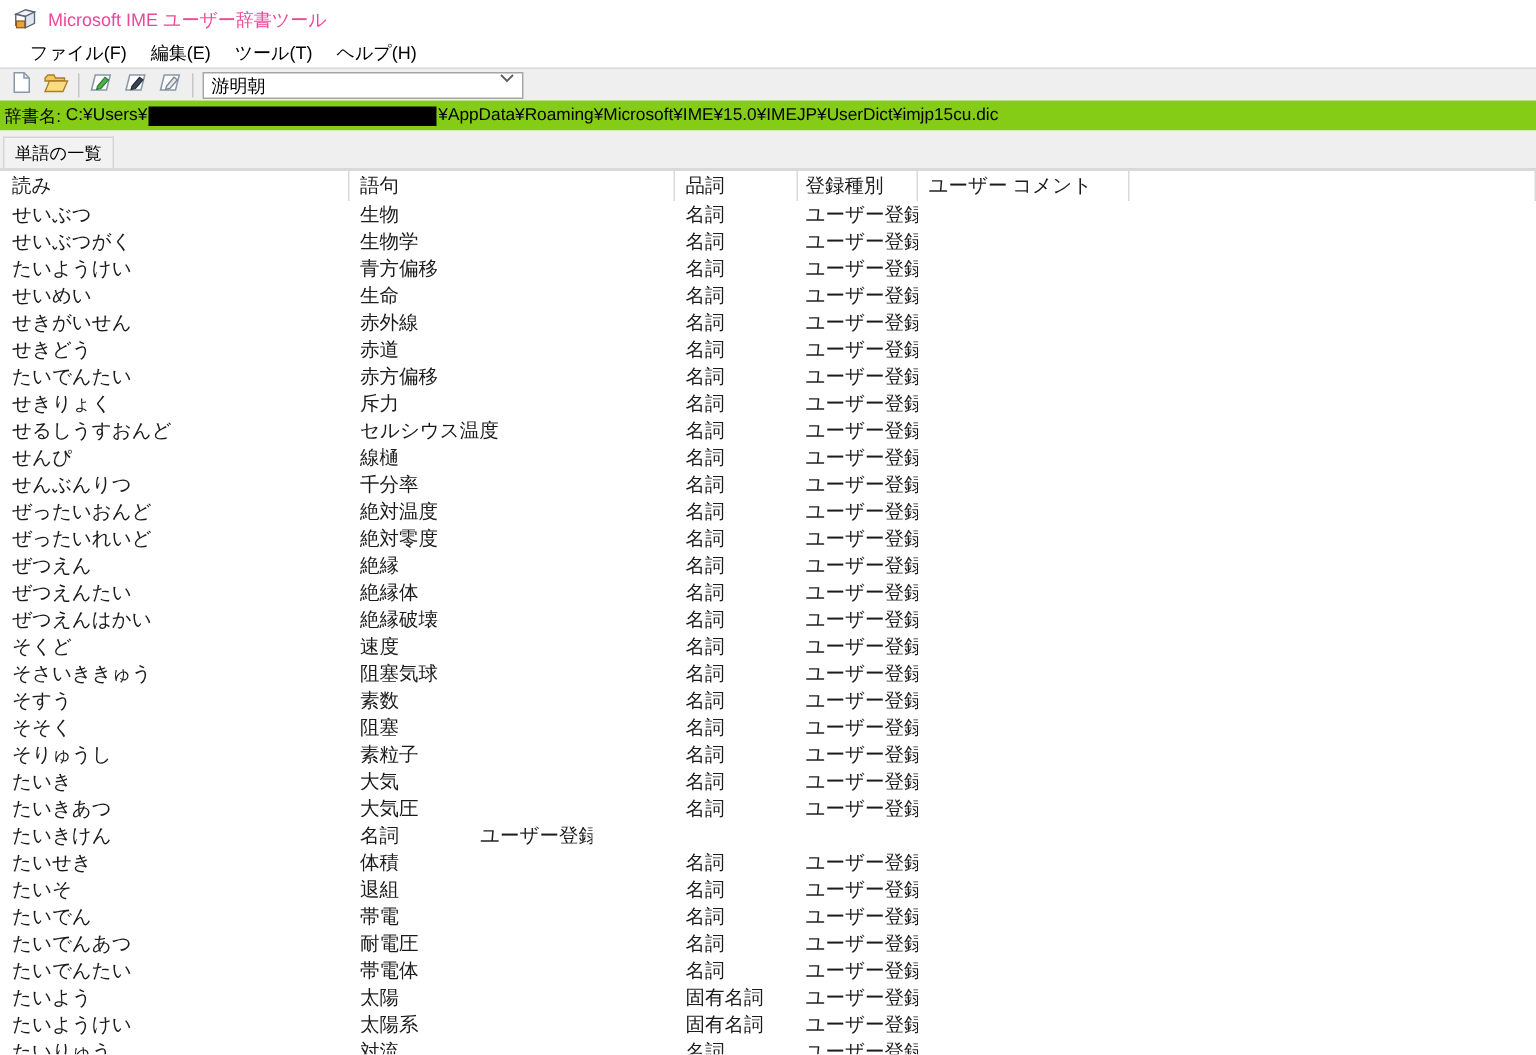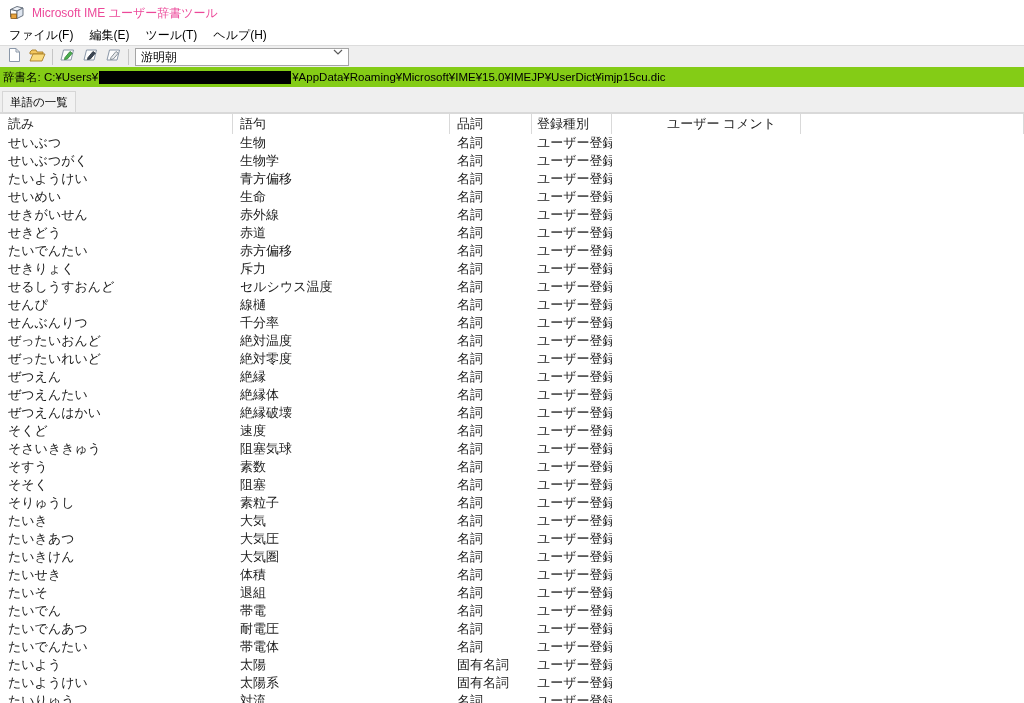--- a/index.html
+++ b/index.html
@@ -7,21 +7,21 @@
               font-family:"Liberation Sans", sans-serif; color:#000; }
 
   .window { width:1024px; height:703px; display:flex; flex-direction:column; background:#fff; }
 
   
   .titlebar { height:26px; display:flex; align-items:center; padding-left:8px; gap:7px; background:#fff; flex:0 0 auto; }
   .titlebar .title { font-size:12px; color:#ec4899; }
   .app-icon svg { display:block; }
 
   
-  .menubar { height:19px; display:flex; align-items:flex-start; padding-left:1px; background:#fff; flex:0 0 auto; }
+  .menubar { height:19px; display:flex; align-items:flex-start; padding-left:12px; background:#fff; flex:0 0 auto; }
   .menu-item { font-size:12px; padding:0 8px; height:19px; line-height:19px; cursor:default; }
 
   
   .toolbar { height:22px; background:#efefef; border-top:1px solid #dcdcdc; display:flex; align-items:center; padding-left:3px; flex:0 0 auto; }
   .tbtn { width:23px; height:20px; background:transparent; border:none; display:flex; align-items:center; justify-content:center; padding:0; }
   .tsep { width:1px; height:16px; background:#c6c6c6; margin:0 3px; }
   .combo { width:214px; height:18px; background:#fff; border:1px solid #a5a5a5; display:flex; align-items:flex-start; justify-content:space-between; padding:0 5px; margin-left:3px; font-size:12px; }
   .combo .chev svg { display:block; }
 
   
@@ -36,21 +36,21 @@
   .listview { flex:1 1 auto; background:#fff; border-top:2px solid #d9d9d9; overflow:hidden;
               font-family:"Liberation Serif","DejaVu Serif",serif; }
   .list-header { display:flex; height:20px; line-height:20px; font-size:13px; color:#1b1b1b; }
   .list-header .cell { border-right:1px solid #d9d9d9; overflow:hidden; white-space:nowrap; }
   .list-row { display:flex; height:18px; line-height:18px; font-size:13px; color:#1b1b1b; }
   .list-row .cell { overflow:hidden; white-space:nowrap; }
   .col-yomi    { width:233px; padding-left:8px; }
   .col-goku    { width:217px; padding-left:7px; }
   .col-hinshi  { width:82px;  padding-left:7px; }
   .col-type    { width:80px;  padding-left:5px; }
-  .col-comment { width:141px; padding-left:7px;margin-left:48px; }
+  .col-comment { width:141px; padding-left:7px; }
   .col-filler  { flex:1; }
 </style>
 </head>
 <body>
 
 <div class="window">
 
   <div class="titlebar">
     <span class="app-icon">
       <svg width="17" height="16" viewBox="0 0 17 16">
@@ -300,21 +300,20 @@
         </div>
         <div class="list-row">
           <div class="cell col-yomi">たいきあつ</div>
           <div class="cell col-goku">大気圧</div>
           <div class="cell col-hinshi">名詞</div>
           <div class="cell col-type">ユーザー登録</div>
           <div class="cell col-comment"></div>
         </div>
         <div class="list-row">
           <div class="cell col-yomi">たいきけん</div>
-          <div class="cell col-goku">大気圏</div>
           <div class="cell col-hinshi">名詞</div>
           <div class="cell col-type">ユーザー登録</div>
           <div class="cell col-comment"></div>
         </div>
         <div class="list-row">
           <div class="cell col-yomi">たいせき</div>
           <div class="cell col-goku">体積</div>
           <div class="cell col-hinshi">名詞</div>
           <div class="cell col-type">ユーザー登録</div>
           <div class="cell col-comment"></div>

